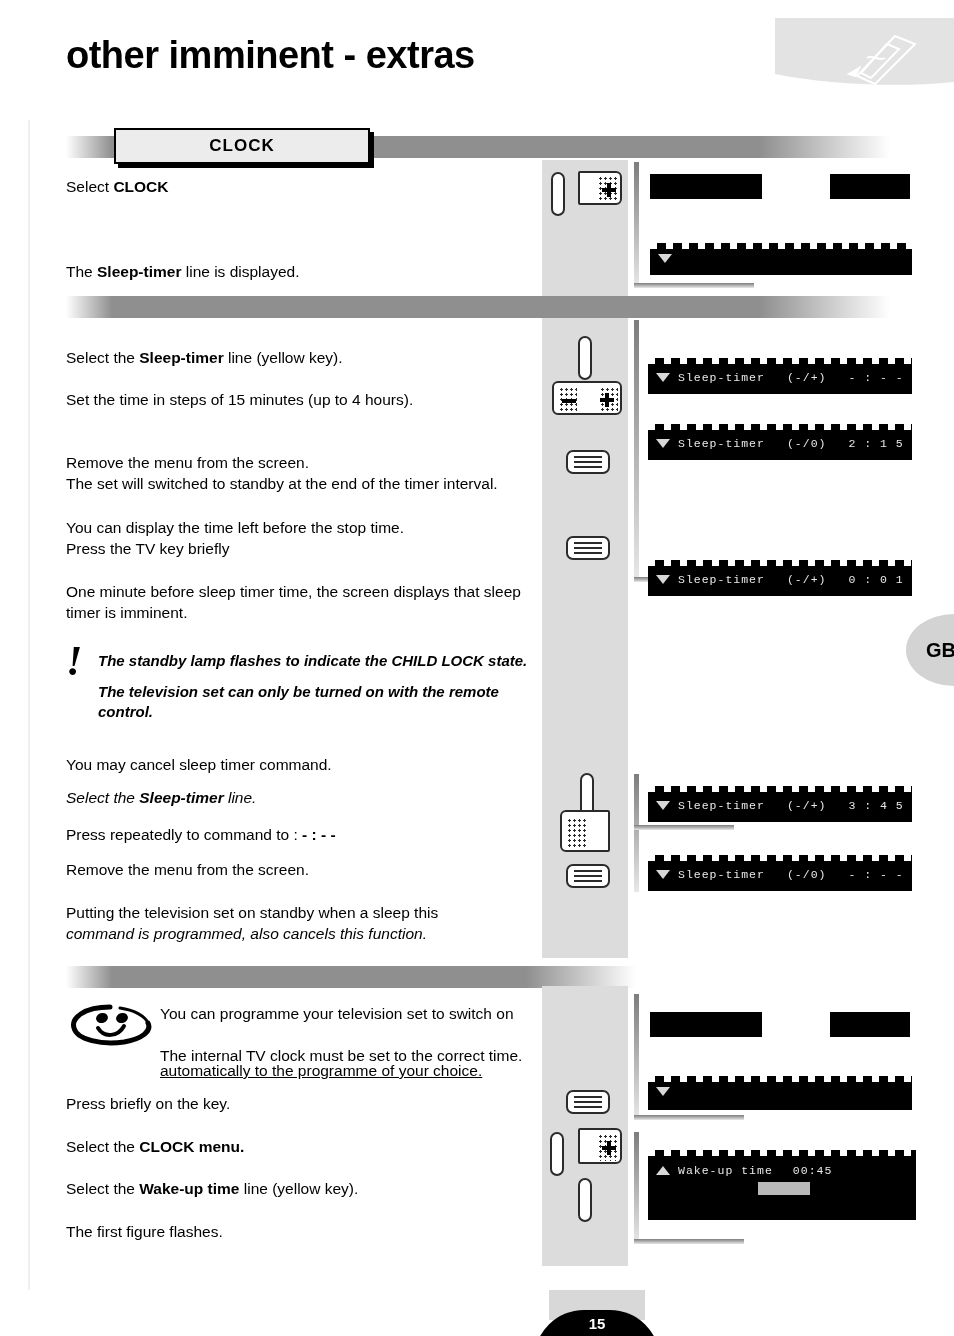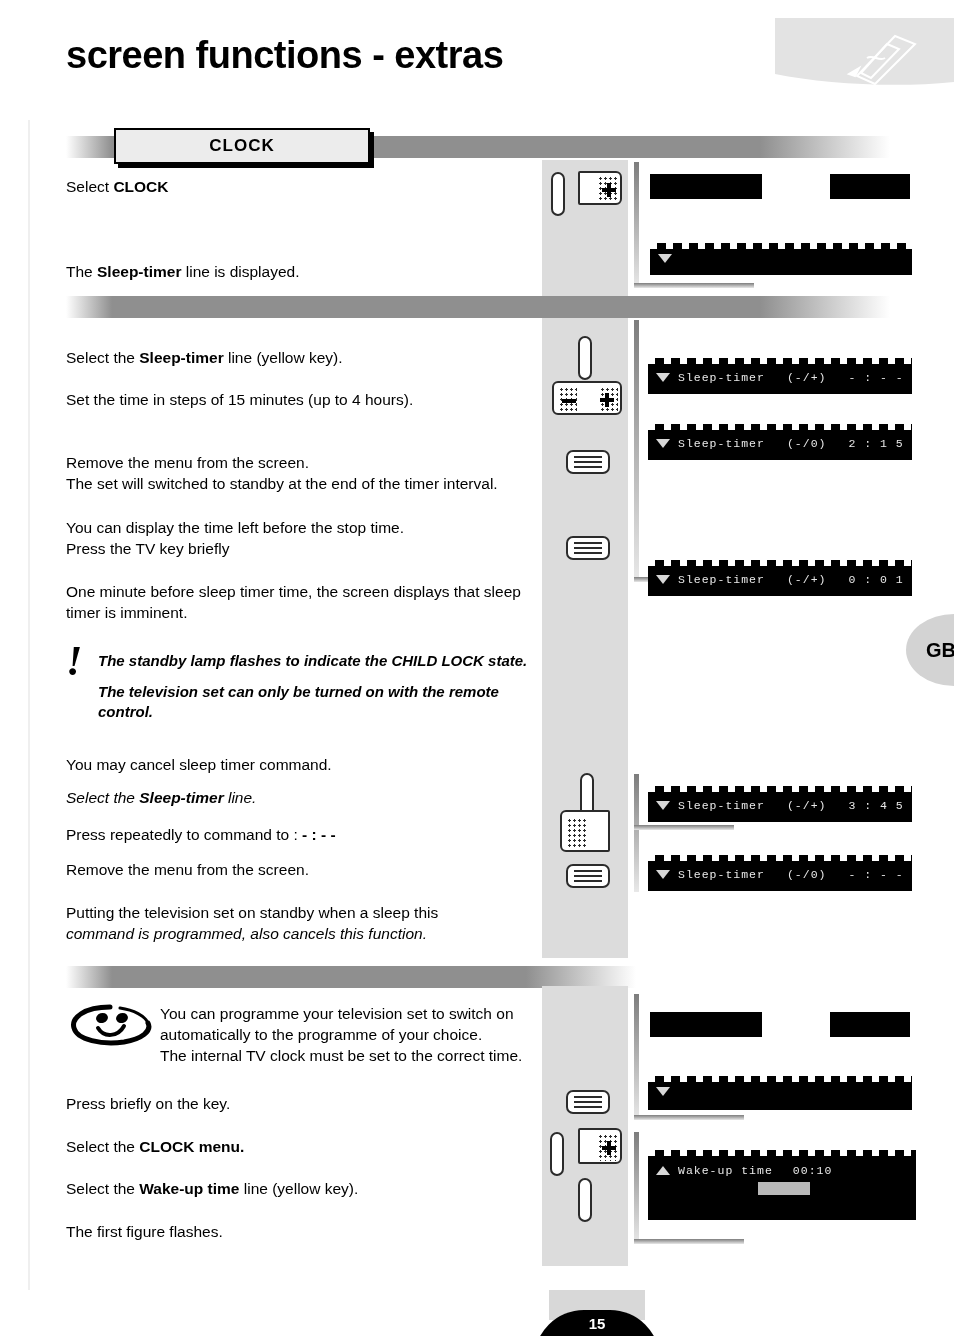--- a/index.html
+++ b/index.html
@@ -157,21 +157,21 @@
   
   #leftrule {
     position:absolute; left:28px; top:120px; width:2px; height:1170px;
     background:#efefef;
   }
 </style>
 </head>
 <body>
 
 <div id="header">
-  <div class="maintitle">screen functions - extras</div>
+  <div class="maintitle">other imminent - extras</div>
   <div class="corner-deco">
     <svg width="179" height="72" viewBox="0 0 179 72">
       <path d="M0 56 C 50 66, 120 70, 179 64 L179 72 L0 72 Z" fill="#fff"></path>
       <g stroke="#fff" stroke-width="2" fill="none">
         <path d="M120 18 L140 26 L100 66 L82 58 Z"></path>
         <path d="M112 26 L124 31 L96 60 L86 55 Z"></path>
         <path d="M92 40 C 98 36, 104 44, 110 40"></path>
         <path d="M84 50 L74 56 L80 58 Z" fill="#fff"></path>
       </g>
     </svg>
@@ -369,21 +369,21 @@
 <div class="smiley" style="left:68px; top:1004px;">
   <svg width="84" height="42" viewBox="0 0 84 42">
     <path d="M42 3 C 16 3, 3 14, 6 24 C 9 36, 34 41, 56 38 C 74 35, 84 27, 80 19" stroke="#000" stroke-width="5" fill="none" stroke-linecap="round"></path>
     <path d="M80 19 C 77 12, 66 6, 52 4" stroke="#000" stroke-width="3" fill="none" stroke-linecap="round"></path>
     <ellipse cx="34" cy="14" rx="6" ry="5" fill="#000" transform="rotate(-18 34 14)"></ellipse>
     <ellipse cx="54" cy="14" rx="6" ry="5" fill="#000" transform="rotate(-18 54 14)"></ellipse>
     <path d="M30 24 C 36 34, 50 33, 56 22" stroke="#000" stroke-width="4" fill="none" stroke-linecap="round"></path>
   </svg>
 </div>
 <div class="txt" style="left:160px; top:1003px; width:390px;">You can programme your television set to switch on</div>
-<div class="txt" style="left:160px; top:1024px; width:390px;">automatically to the programme of your choice.</div>
+<div class="txt" style="left:160px; top:1060px; width:390px;text-decoration:underline;">automatically to the programme of your choice.</div>
 <div class="txt" style="left:160px; top:1045px; width:390px;">The internal TV clock must be set to the correct time.</div>
 
 <div class="txt" style="top:1093px;">Press briefly on the key.</div>
 <div class="txt" style="top:1136px;">
   <span>Select the </span><b>CLOCK</b><b> menu.</b>
 </div>
 <div class="txt" style="top:1178px;">
   <span>Select the </span><b>Wake-up time</b><span> line (yellow key).</span>
 </div>
 <div class="txt" style="top:1221px;">The first figure flashes.</div>
@@ -402,21 +402,21 @@
   <div class="osd-row" style="top:11px;">
     <span class="tri down"></span>
   </div>
 </div>
 
 <div class="osd" style="left:648px; top:1150px; width:268px; height:70px;">
   <div class="osd-dots"></div>
   <div class="osd-row" style="top:14px;">
     <span class="tri up"></span>
     <span class="osd-text">Wake-up time</span>
-    <span class="osd-text" style="margin-left:20px;">00:10</span>
+    <span class="osd-text" style="margin-left:20px;">00:45</span>
   </div>
   <div class="osd-grayhl" style="left:110px; top:32px; width:52px; height:13px;"></div>
 </div>
 
 <div id="gb-tab">
   <span>GB</span>
 </div>
 
 <div id="footer-gray"></div>
 <div id="footer-page">

